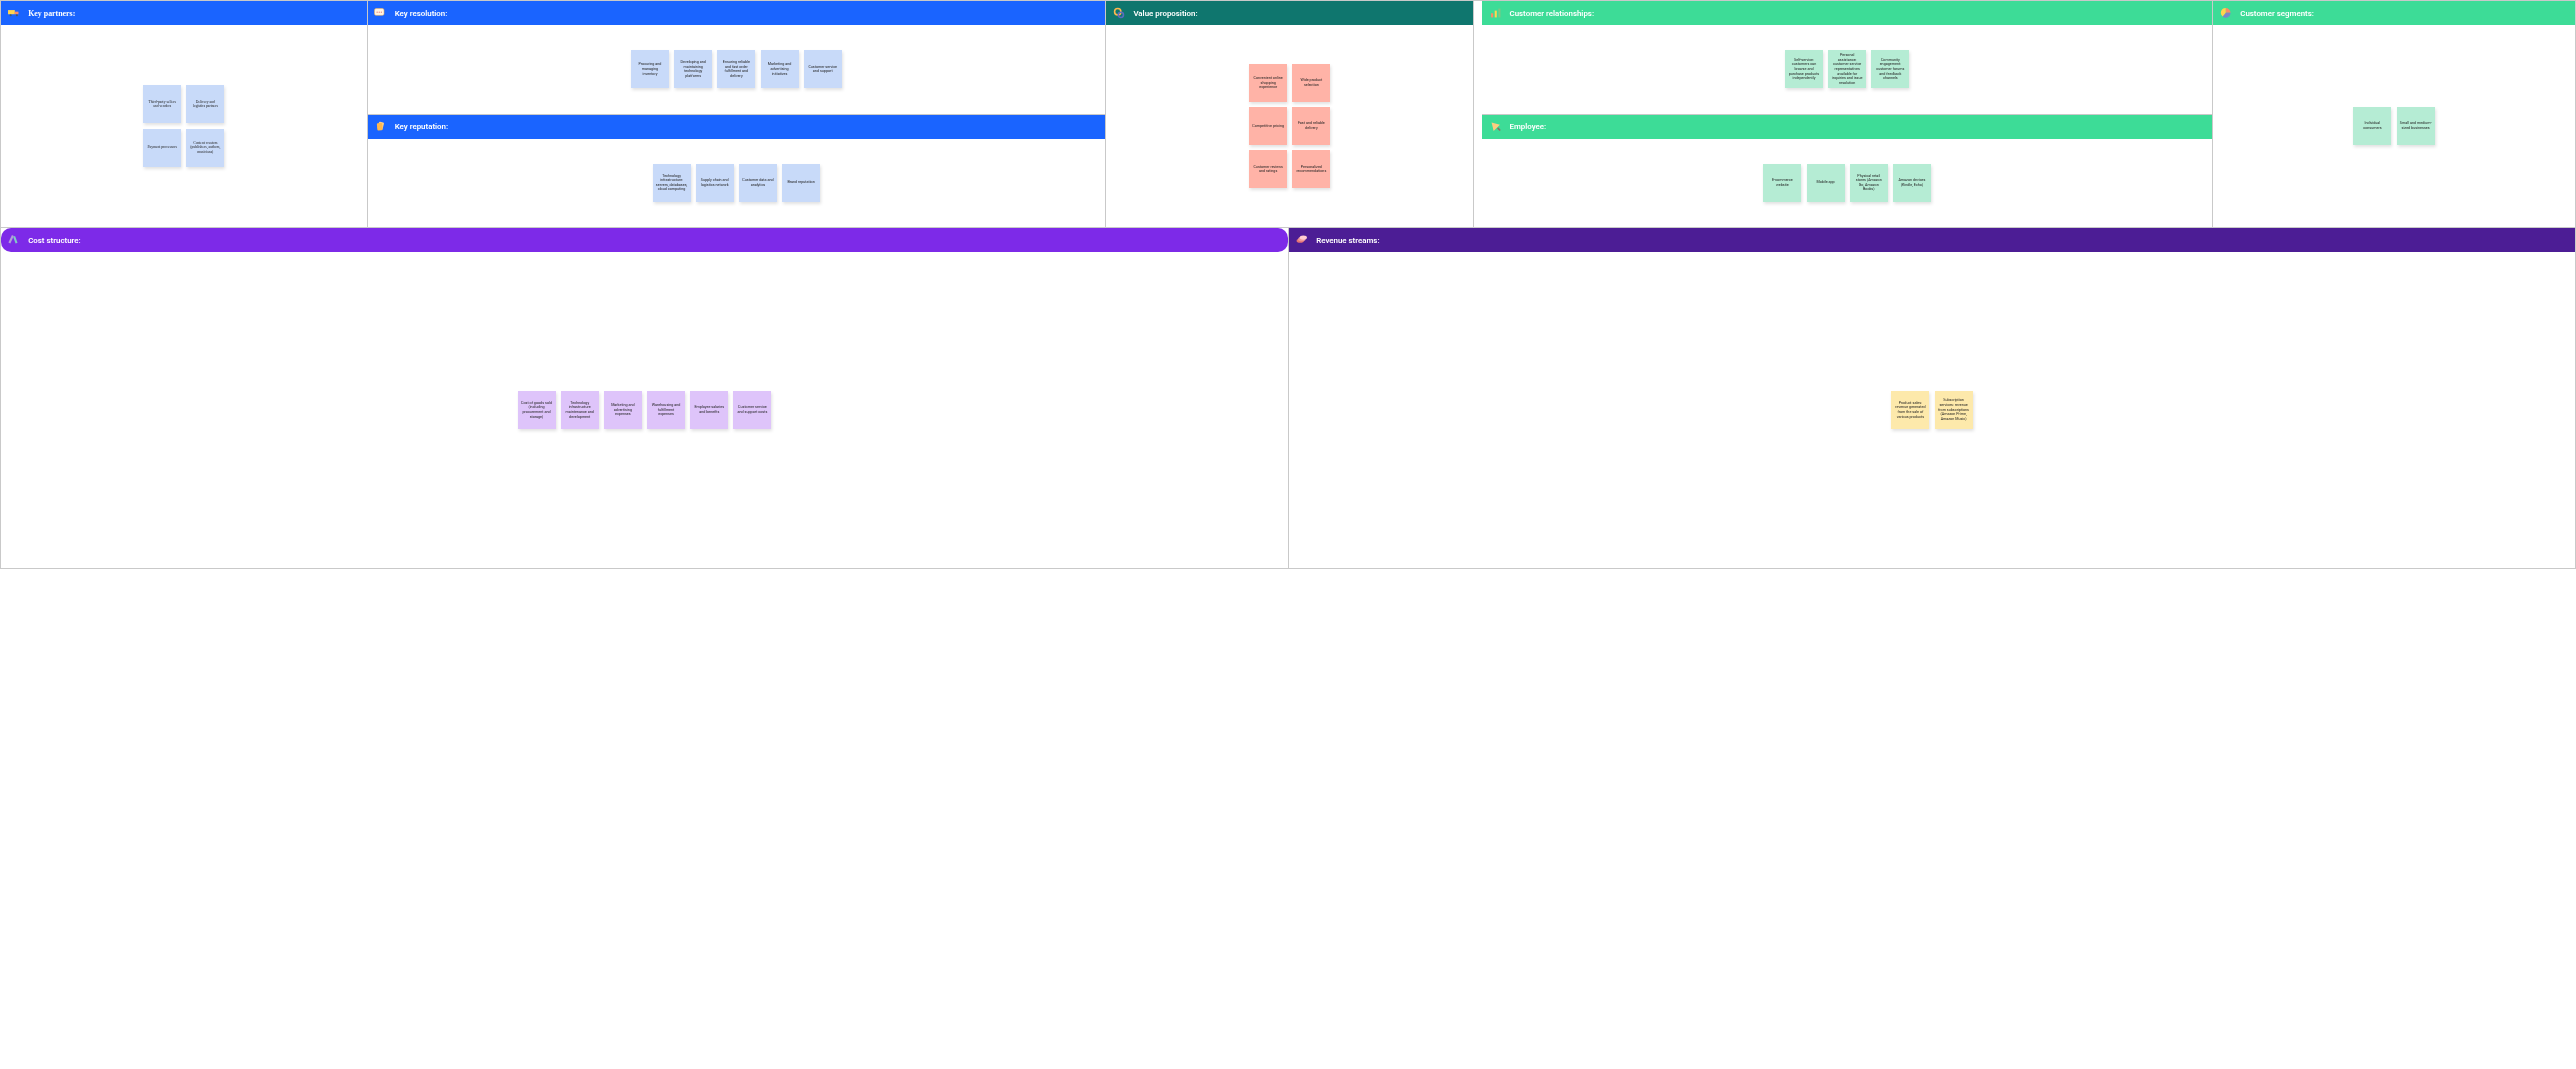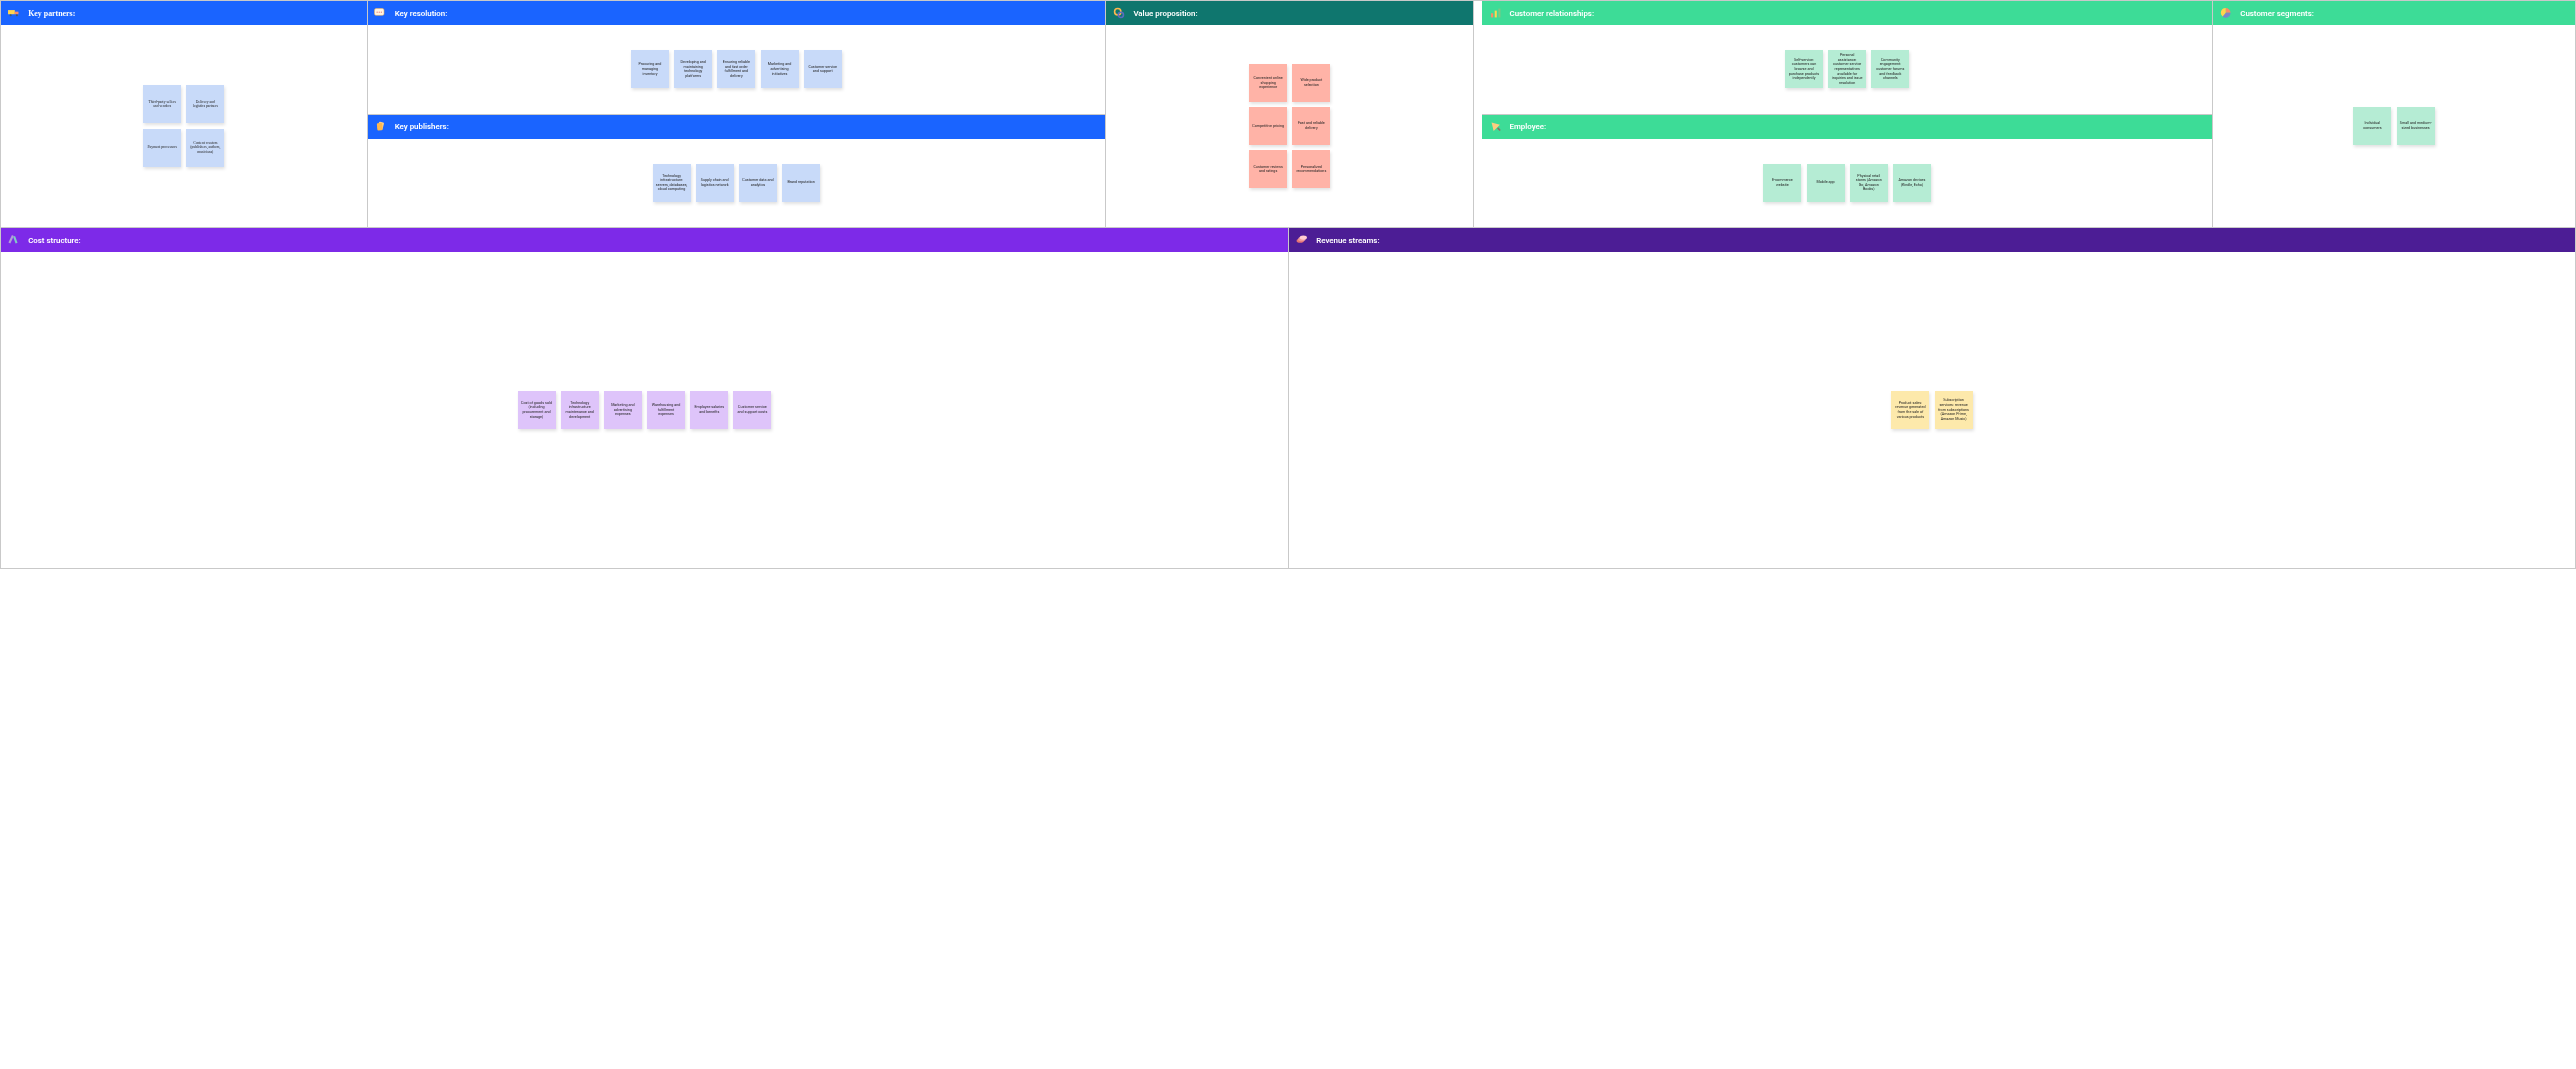--- a/index.html
+++ b/index.html
@@ -28,21 +28,21 @@
     gap:7.3px;
     padding: 5.2px 7.3px 5.2px 6.3px;
     color:#fff;
     font-weight:600;
     font-size:7.9px;
     height:24px;
   }
   .clr-blue   { background:#1a64ff; }
   .clr-coral  { background:#0f766e; }
   .clr-green  { background:#3ddc97; }
-  .clr-purple { background:#7d2ae8; }
+  .clr-purple { background:#7d2ae8;border-radius:10px; }
   .clr-yellow { background:#4c1d95; }
   .body { flex:1; display:flex; align-items:center; justify-content:center; padding:15.7px 9.4px;}
   .notes { display:flex; flex-wrap:wrap; gap:5.2px; justify-content:center; align-content:center;}
   .note {
     width:38px; height:38px;
     display:flex; align-items:center; justify-content:center;
     text-align:center;
     font-size:3.7px;
     line-height:1.25;
     padding:3.1px;
@@ -121,21 +121,21 @@
       </div>
     </div>
     <div class="subcell">
       <div class="header clr-blue">
         <span class="icon-box">
           <svg width="11.5" height="11.5" viewBox="0 0 22 22">
               <rect x="6" y="2" width="10" height="14" rx="2" fill="#ffcc80" transform="rotate(15 11 9)"></rect>
               <rect x="4" y="4" width="10" height="14" rx="2" fill="#ffb74d" transform="rotate(-5 9 11)"></rect>
             </svg>
         </span>
-        <span>Key publishers:</span>
+        <span>Key reputation:</span>
       </div>
       <div class="body">
         <div class="notes">
           <div class="note note-blue">Technology infrastructure: servers, databases, cloud computing</div>
           <div class="note note-blue">Supply chain and logistics network</div>
           <div class="note note-blue">Customer data and analytics</div>
           <div class="note note-blue">Brand reputation</div>
         </div>
       </div>
     </div>

